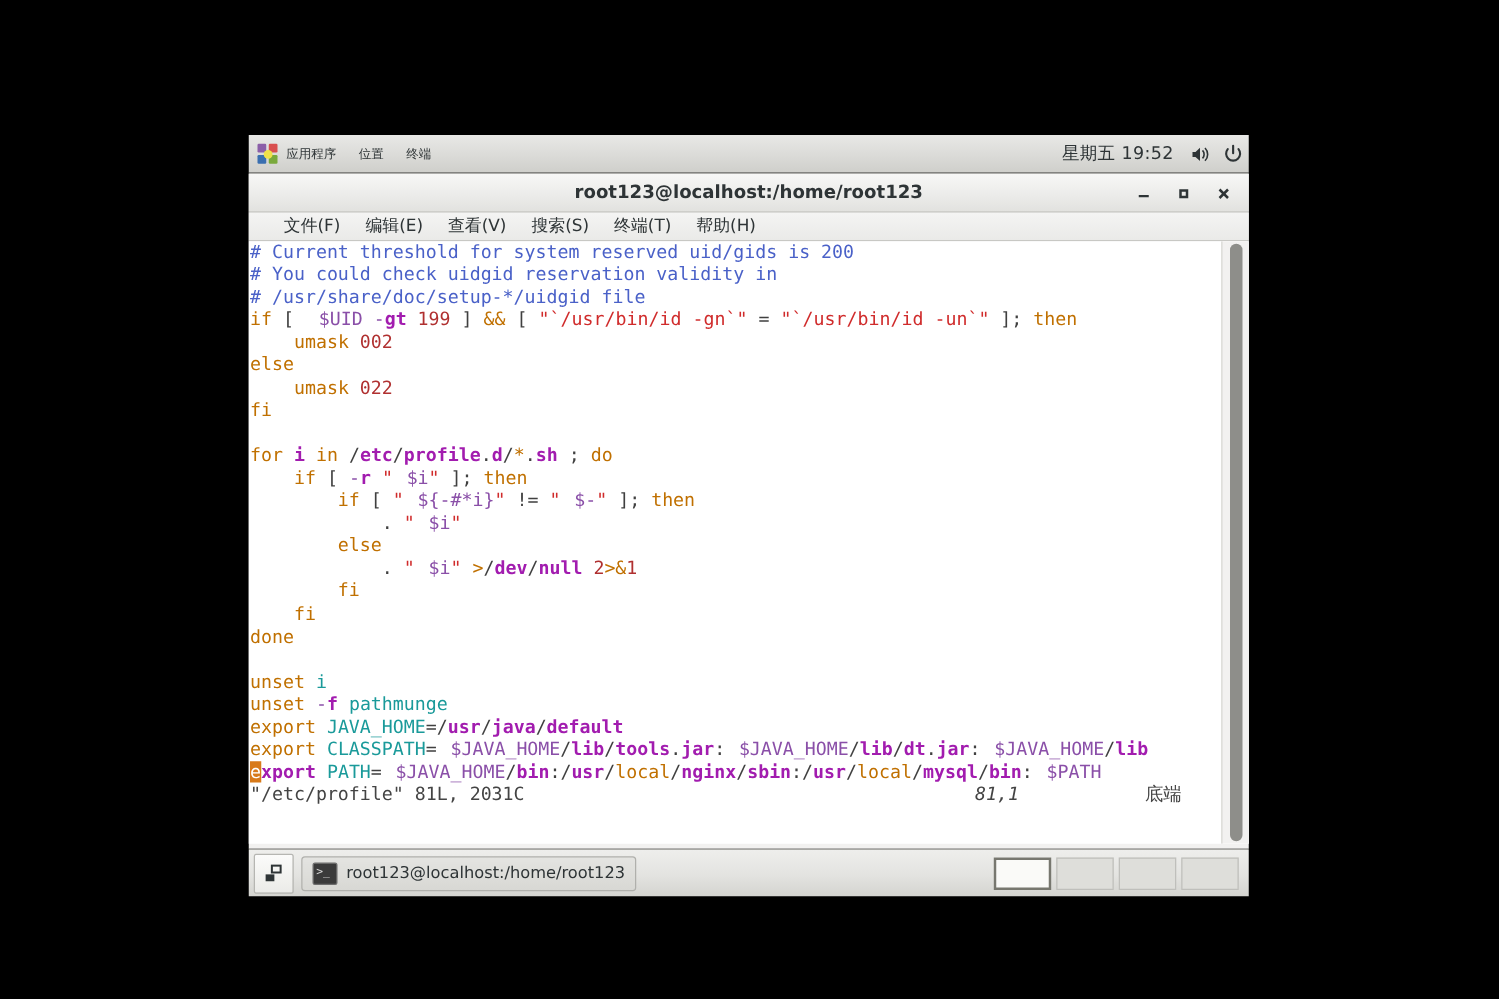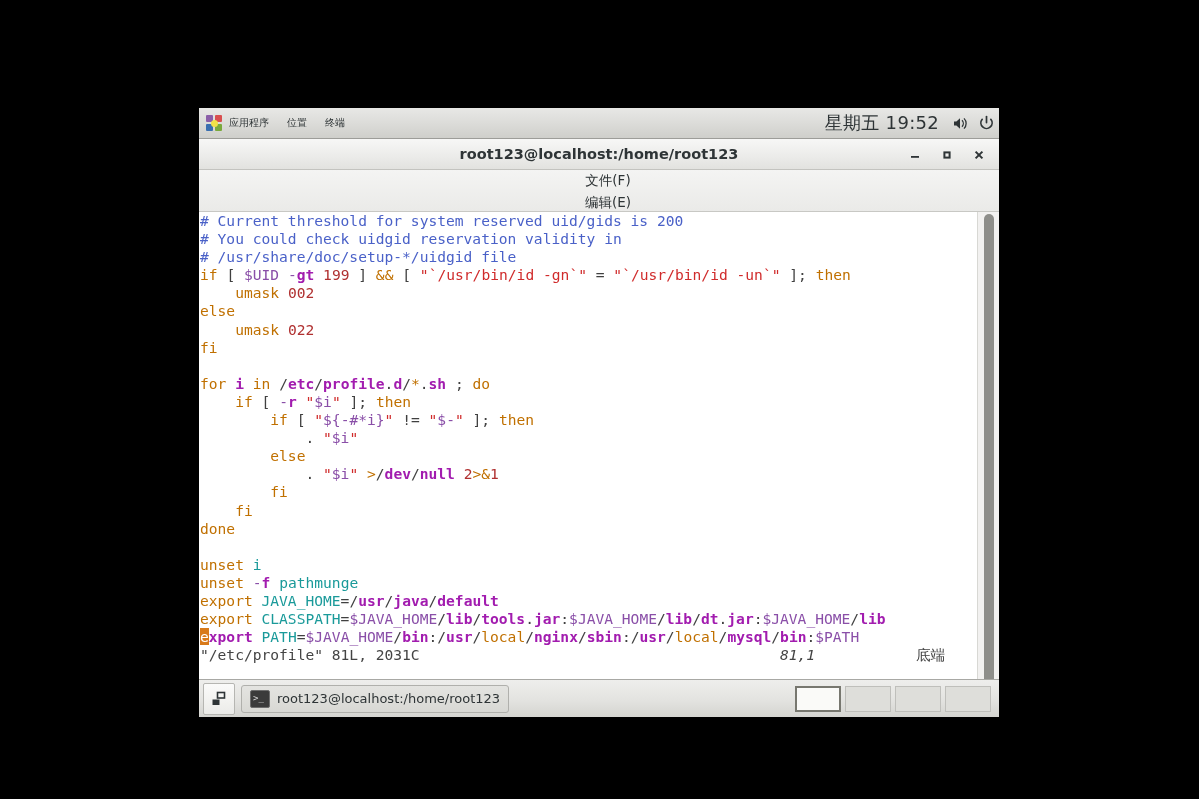--- a/index.html
+++ b/index.html
@@ -62,21 +62,21 @@
   #apps-icon i:nth-child(4) { left: 9px; top: 9px; background: #7aa93c; }
   #apps-icon b {
     position: absolute;
     left: 5px; top: 5px;
     width: 7px; height: 7px;
     background: #f0e14a;
     border-radius: 50%;
   }
   #panel-spacer { flex: 1 1 auto; }
   #panel-clock {
-    font-size: 18px;
+    font-size: 14px;
     color: #2e3436;
     padding: 0 8px;
     white-space: nowrap;
     letter-spacing: 0.3px;
   }
   .panel-icon-btn {
     width: 26px; height: 100%;
     display: flex; align-items: center; justify-content: center;
   }
 
@@ -116,28 +116,27 @@
   }
   .win-btn {
     width: 32px; height: 31px;
     display: flex; align-items: center; justify-content: center;
     color: #2e3436;
   }
   .win-btn svg { display: block; }
 
   
   #menubar {
-    height: 42px;
+    height: 23px;
     background: linear-gradient(to bottom, #f4f4f3 0%, #eaeae8 100%);
     border-bottom: 1px solid #c8c8c4;
     display: flex;
     align-items: center;
     padding-left: 18px;
     box-sizing: border-box;
-    flex-direction: column;
   }
   .menu-item {
     font-size: 13.5px;
     color: #2e3436;
     padding: 2px 10px;
     white-space: nowrap;
   }
 
   
   #term-body {
@@ -156,21 +155,21 @@
     white-space: pre;
     color: #000000;
     padding-top: 0px;
   }
   #term-text .ln { height: 18.1px; }
 
   
   .c-comment  { color: #4a61c8; }
   .c-number   { color: #b03030; }
   .c-string   { color: #d02b2b; }
-  .c-var      { color: #8a4fa8; }
+  .c-var      { color: #8a4fa8; margin-left: 11px; }
   .c-kw       { color: #c07000; }
   .c-ident    { color: #1a9a9a; }
   .c-plain    { color: #404040; }
   .c-op       { color: #8a4fa8; }
   .c-path     { color: #a21caf; font-weight: bold; }
   .c-special  { color: #c07000; }
   .cursor-blk {
     background: #d87a1a;
     color: #ffffff;
   }

